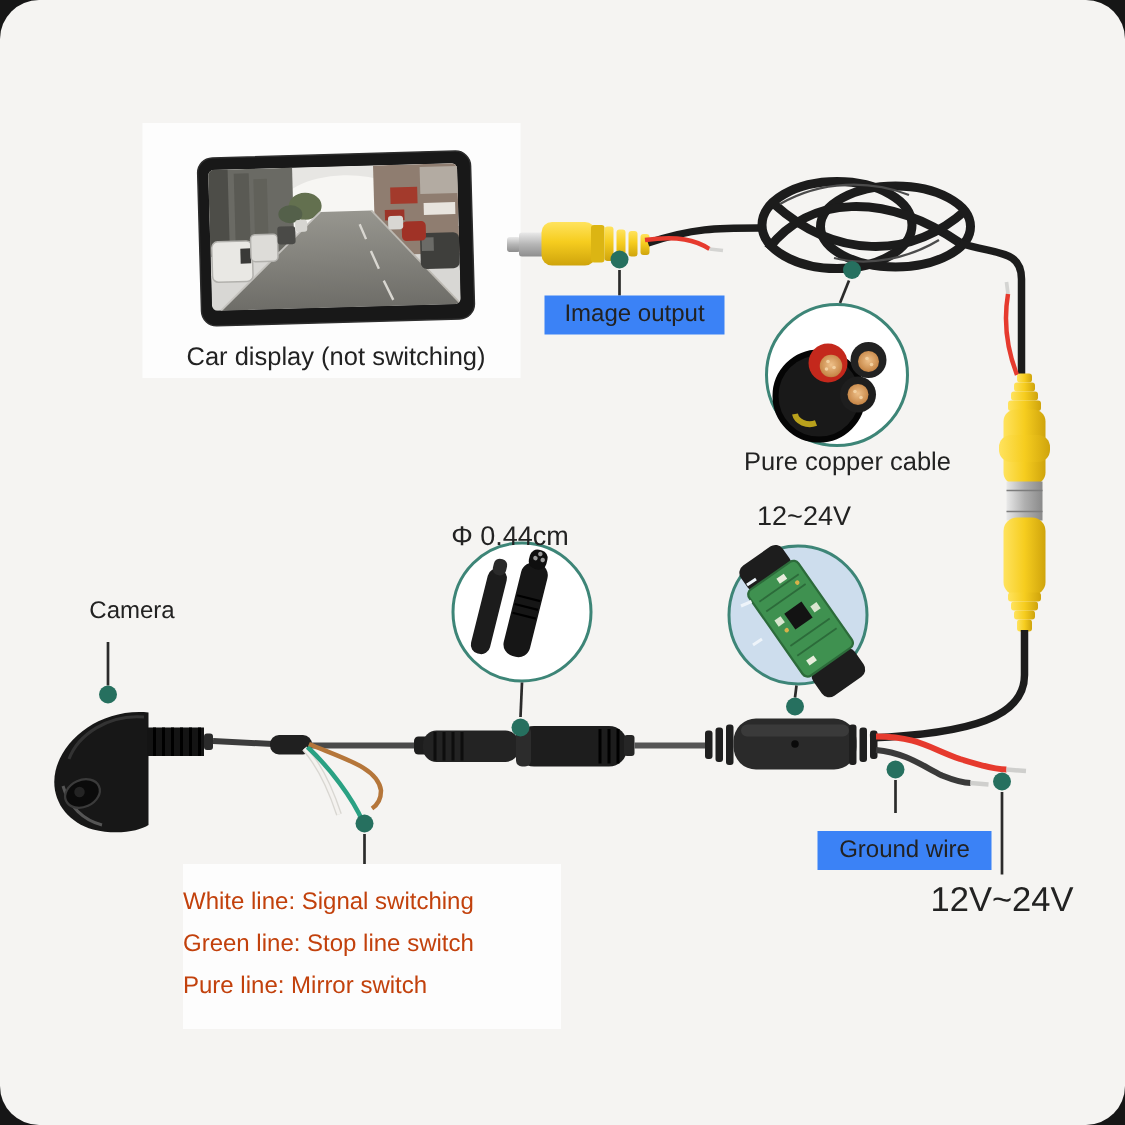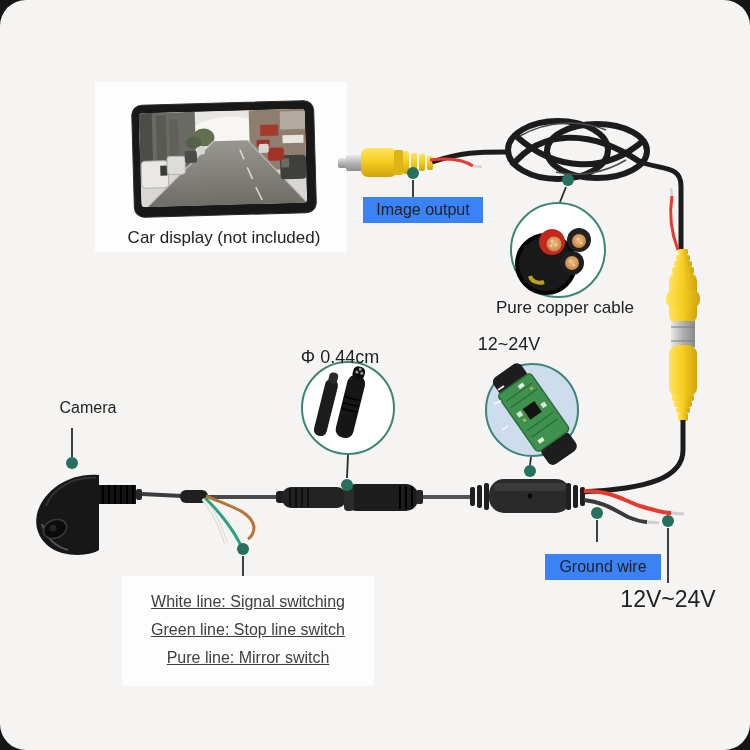--- a/index.html
+++ b/index.html
@@ -6,21 +6,21 @@
   body{width:750px;height:750px;font-family:"Liberation Sans",sans-serif;}
   .panel{position:relative;width:750px;height:750px;background:#f5f4f2;border-radius:26px;overflow:hidden;}
   .lbl{position:absolute;color:#222;text-align:center;line-height:1.25;}
   .lbl.boxed{background:#3b82f6;}
   .caption{font-size:17px;}
   .callout{font-size:16px;padding:3px 6px;}
   .inset-title{font-size:18px;}
   .big-label{font-size:16px;}
   .power-label{font-size:23px;}
   .legend{position:absolute;left:122px;top:576px;width:252px;background:#fdfdfd;padding:12px 0 14px 0;}
-  .legend div{font-size:16px;line-height:28px;text-align:center;color:#404040;text-decoration:underline;}
+  .legend div{font-size:16px;line-height:28px;color:#c2410c;}
   svg{position:absolute;left:0;top:0;}
 </style>
 </head>
 <body>
 
 <div class="panel">
 
 <svg width="750" height="750" viewBox="0 0 750 750">
   <defs>
     <linearGradient id="yel" x1="0" y1="0" x2="0" y2="1">
@@ -298,27 +298,27 @@
     <circle cx="568" cy="180" r="6"></circle>
     <circle cx="347" cy="485" r="6"></circle>
     <circle cx="530" cy="471" r="6"></circle>
     <circle cx="72" cy="463" r="6"></circle>
     <circle cx="243" cy="549" r="6"></circle>
     <circle cx="597" cy="513" r="6"></circle>
     <circle cx="668" cy="521" r="6"></circle>
   </g>
 </svg>
 
-<div class="lbl caption" style="left:104px;top:227px;width:240px;">Car display (not included)</div>
+<div class="lbl caption" style="left:104px;top:227px;width:240px;">Car display (not switching)</div>
 
 <div class="lbl callout boxed" style="left:363px;top:197px;width:108px;">Image output</div>
 
 <div class="lbl caption" style="left:485px;top:297px;width:160px;">Pure copper cable</div>
 
-<div class="lbl inset-title" style="left:449px;top:333px;width:120px;text-align:center;">12~24V</div>
+<div class="lbl inset-title" style="left:476px;top:333px;width:120px;text-align:center;">12~24V</div>
 
 <div class="lbl inset-title" style="left:280px;top:333px;width:120px;margin-top:13px;">Φ 0.44cm</div>
 
 <div class="lbl big-label" style="left:28px;top:398px;width:120px;">Camera</div>
 
 <div class="lbl callout boxed" style="left:545px;top:543px;width:104px;margin-top:11px;">Ground wire</div>
 
 <div class="lbl power-label" style="left:596px;top:585px;width:144px;">12V~24V</div>
 
 <div class="legend">

